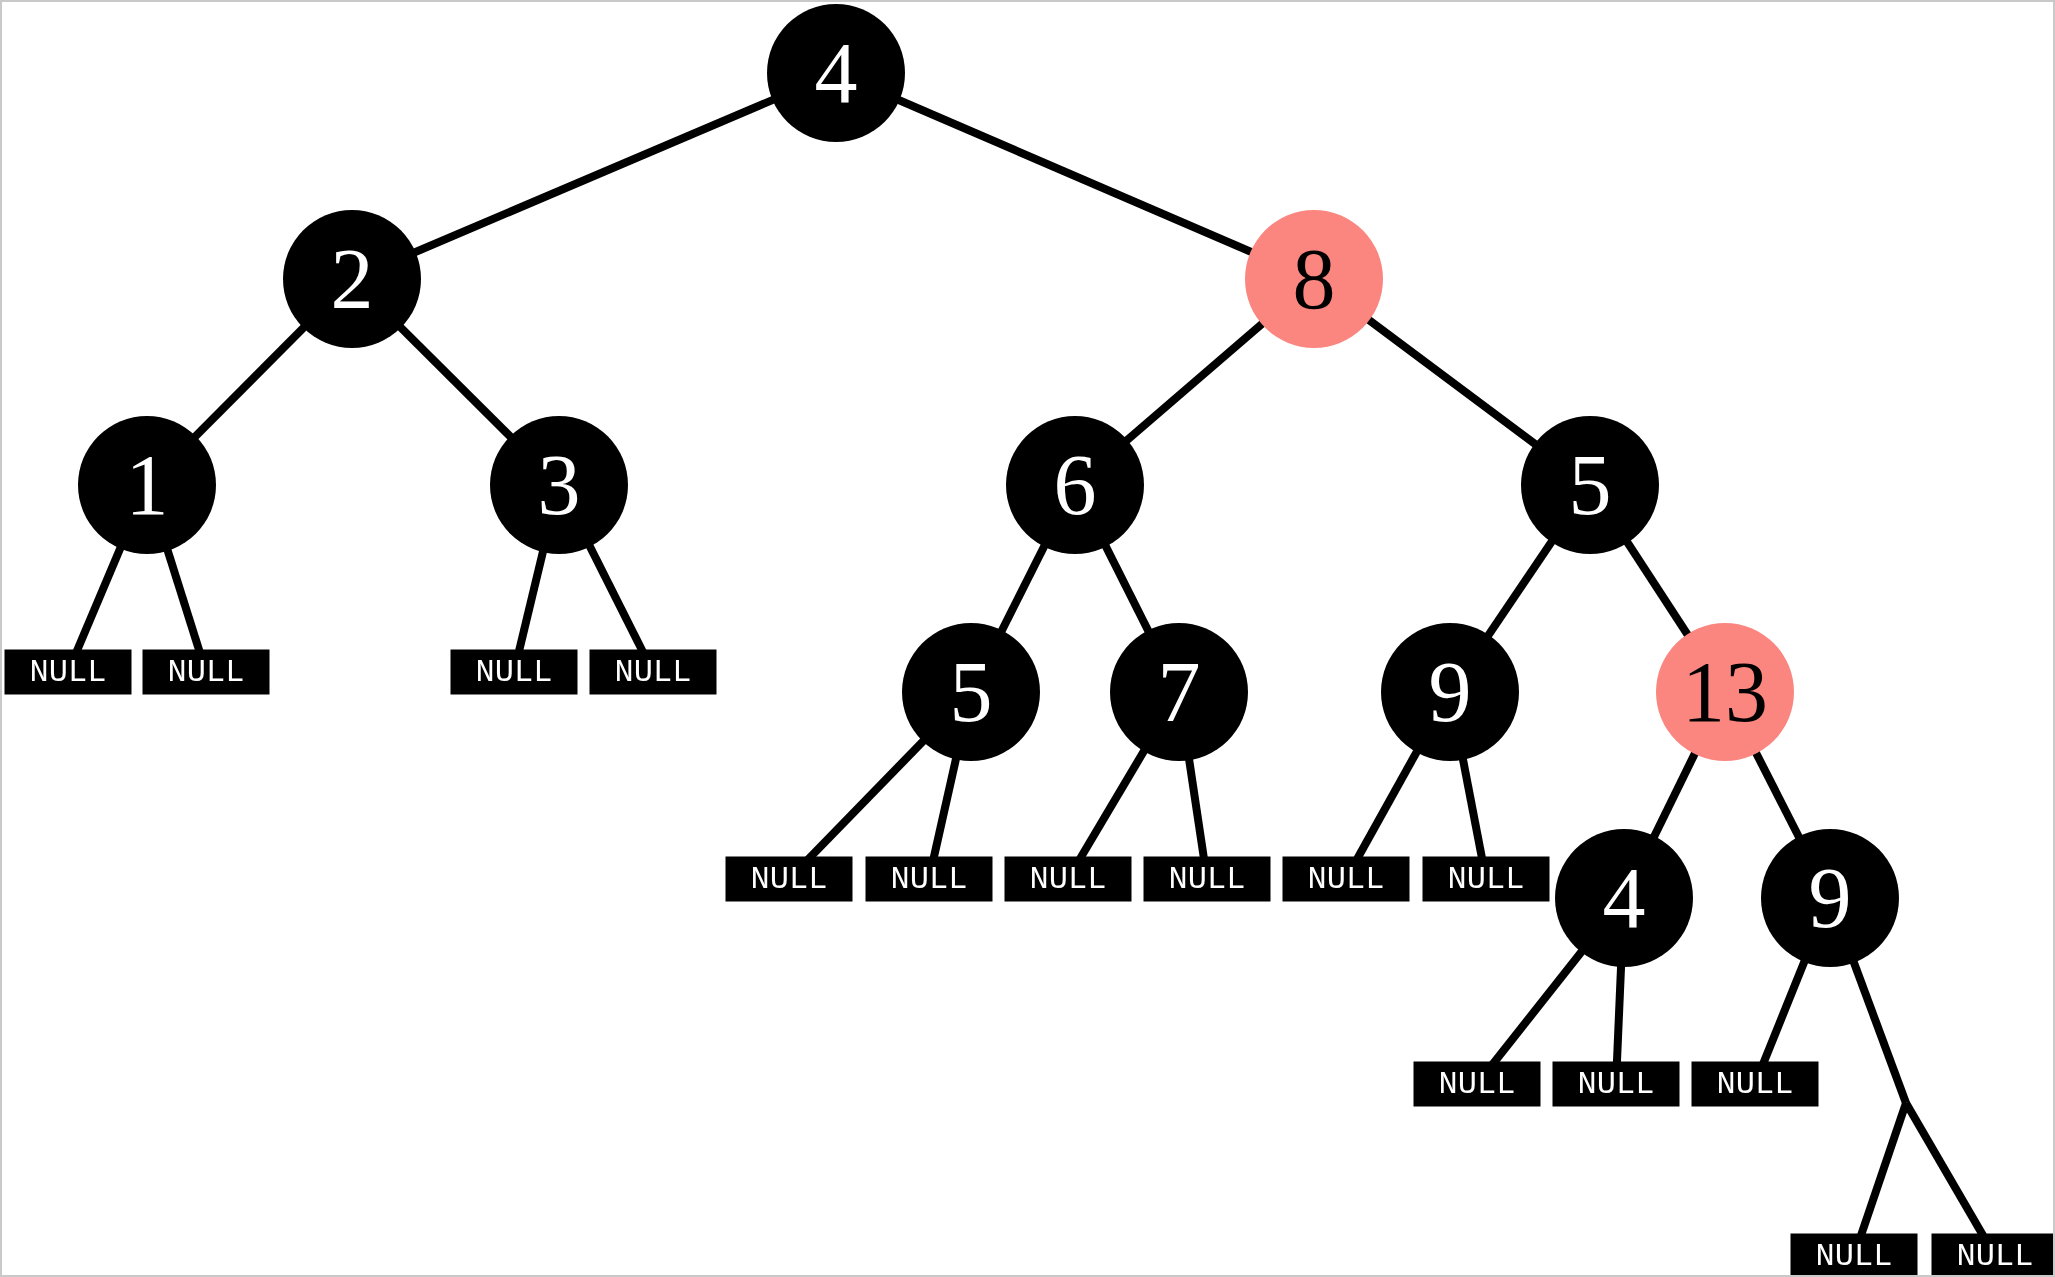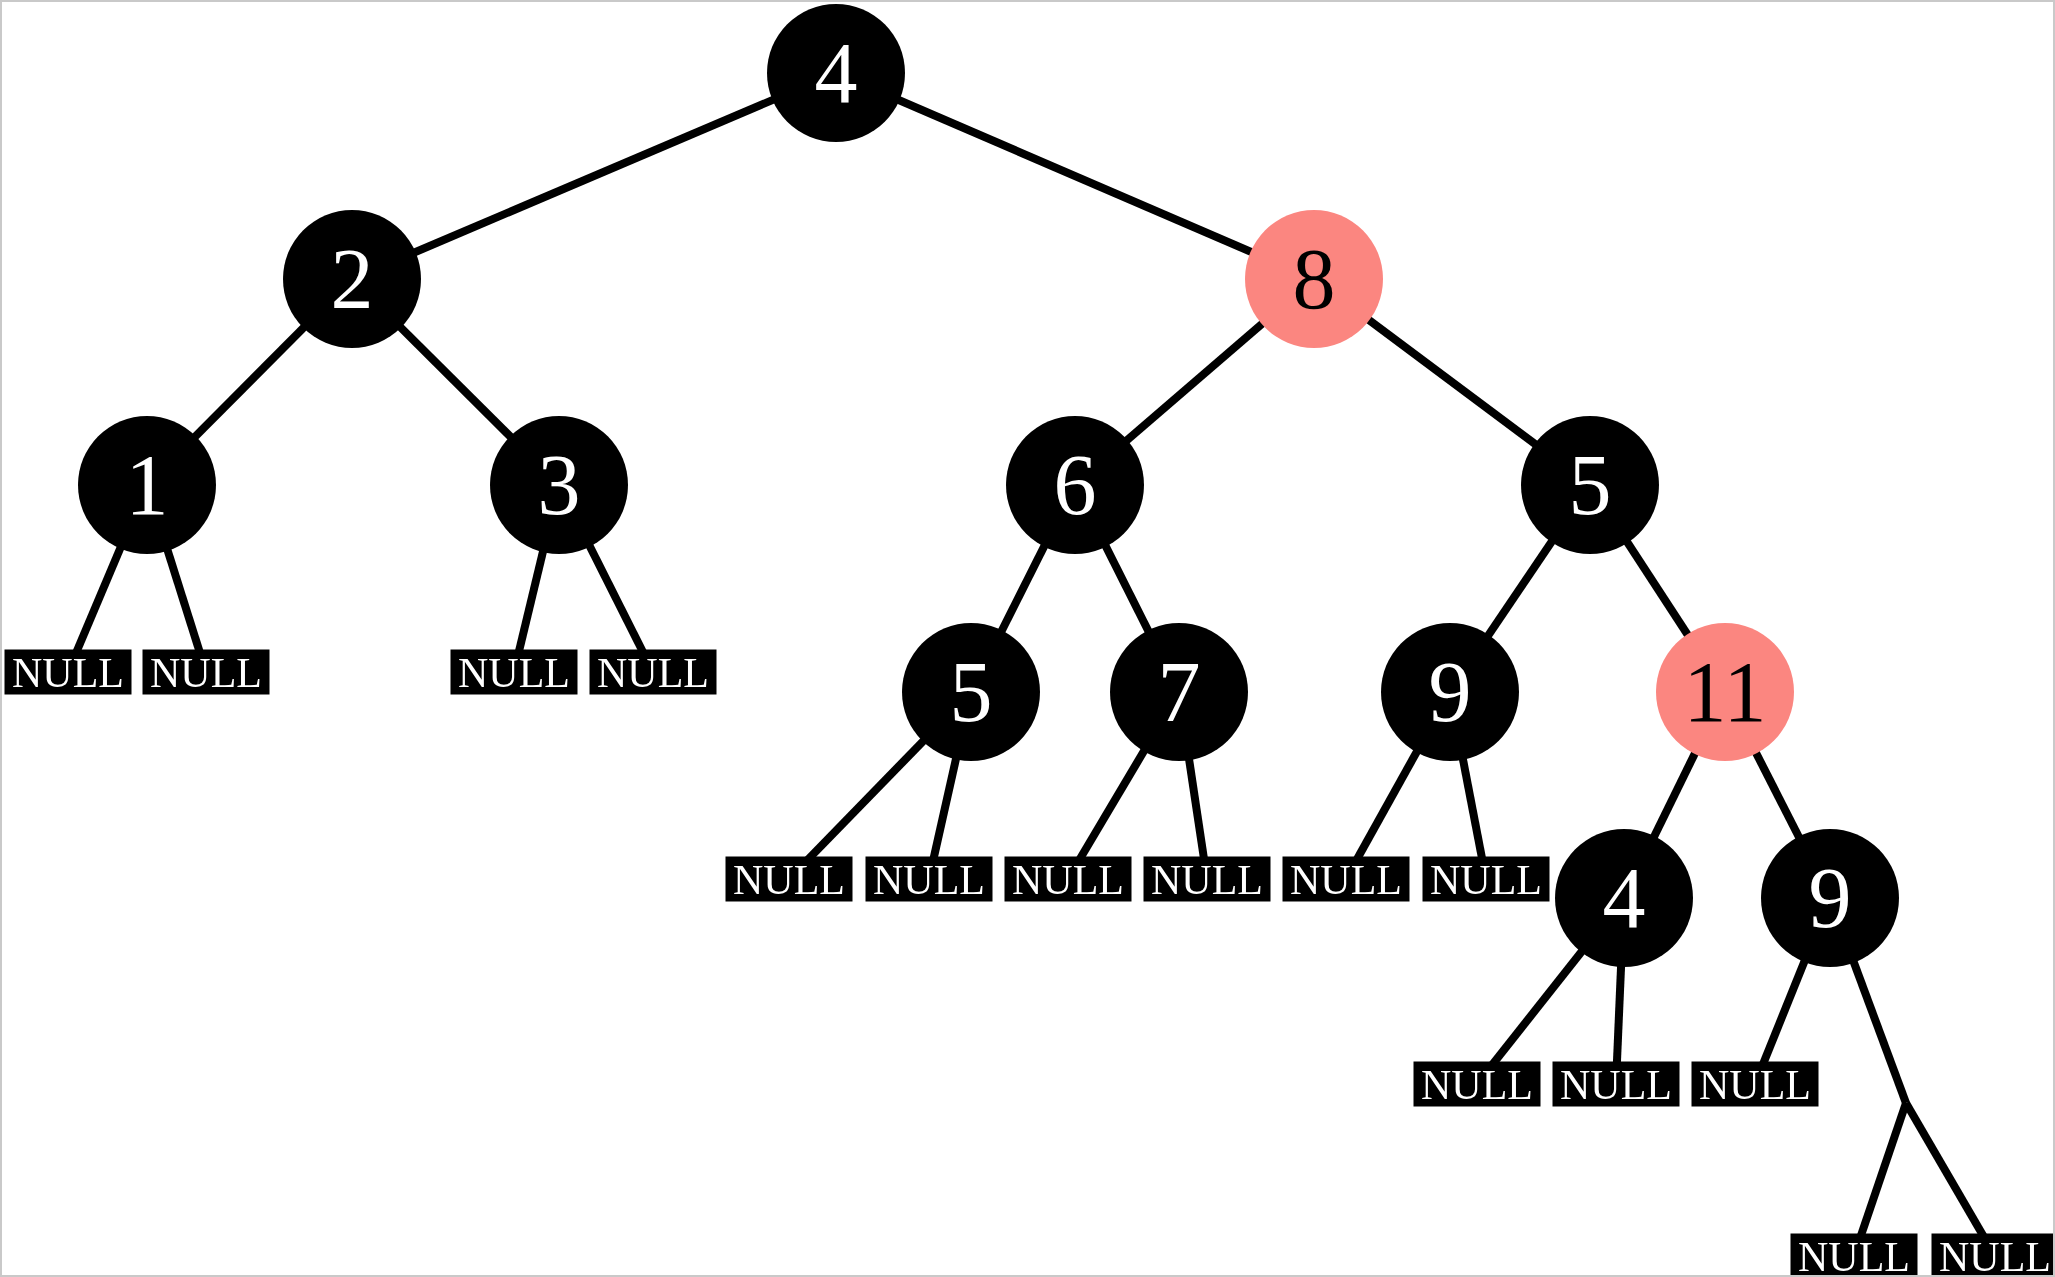--- a/index.html
+++ b/index.html
@@ -43,24 +43,25 @@
   }
   .null-box {
     position: absolute;
     z-index: 2;
     display: flex;
     align-items: center;
     justify-content: center;
     transform: translate(-50%, -50%);
     background: var(--null-box, #000000);
     color: var(--null-text, #ffffff);
-    font-size: 42px;
+    font-size: 32px;
     line-height: 1;
     white-space: nowrap;
     user-select: none;
+    font-family: Liberation Mono, monospace;
   }
 </style>
 </head>
 <body>
 
 <div id="canvas" style="width: 2055px; height: 1277px; border-color: rgb(201, 201, 201); background: rgb(255, 255, 255); --black-node: #000000; --black-node-text: #ffffff; --red-node: #fb8680; --red-node-text: #000000; --null-box: #000000; --null-text: #ffffff;">
   <svg id="edges" xmlns="http://www.w3.org/2000/svg" width="2055" height="1277">
       <line x1="834" y1="71" x2="350" y2="277" stroke="#000000" stroke-width="8"></line>
       <line x1="834" y1="71" x2="1312" y2="277" stroke="#000000" stroke-width="8"></line>
       <line x1="350" y1="277" x2="145" y2="483" stroke="#000000" stroke-width="8"></line>
@@ -108,16 +109,16 @@
     <div class="tree-node black" style="width: 138px; height: 138px; left: 834px; top: 71px;">4</div>
     <div class="tree-node black" style="width: 138px; height: 138px; left: 350px; top: 277px;">2</div>
     <div class="tree-node red" style="width: 138px; height: 138px; left: 1312px; top: 277px;">8</div>
     <div class="tree-node black" style="width: 138px; height: 138px; left: 145px; top: 483px;">1</div>
     <div class="tree-node black" style="width: 138px; height: 138px; left: 557px; top: 483px;">3</div>
     <div class="tree-node black" style="width: 138px; height: 138px; left: 1073px; top: 483px;">6</div>
     <div class="tree-node black" style="width: 138px; height: 138px; left: 1588px; top: 483px;">5</div>
     <div class="tree-node black" style="width: 138px; height: 138px; left: 969px; top: 690px;">5</div>
     <div class="tree-node black" style="width: 138px; height: 138px; left: 1177px; top: 690px;">7</div>
     <div class="tree-node black" style="width: 138px; height: 138px; left: 1448px; top: 690px;">9</div>
-    <div class="tree-node red" style="width: 138px; height: 138px; left: 1723px; top: 690px;">11</div>
+    <div class="tree-node red" style="width: 138px; height: 138px; left: 1723px; top: 690px;">13</div>
     <div class="tree-node black" style="width: 138px; height: 138px; left: 1622px; top: 896px;">4</div>
     <div class="tree-node black" style="width: 138px; height: 138px; left: 1828px; top: 896px;">9</div>
   </div>
 
 </body></html>

